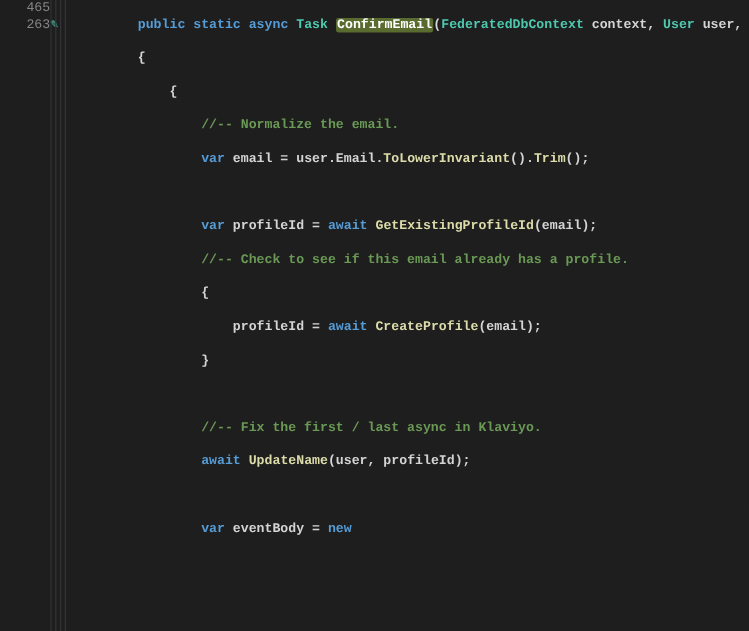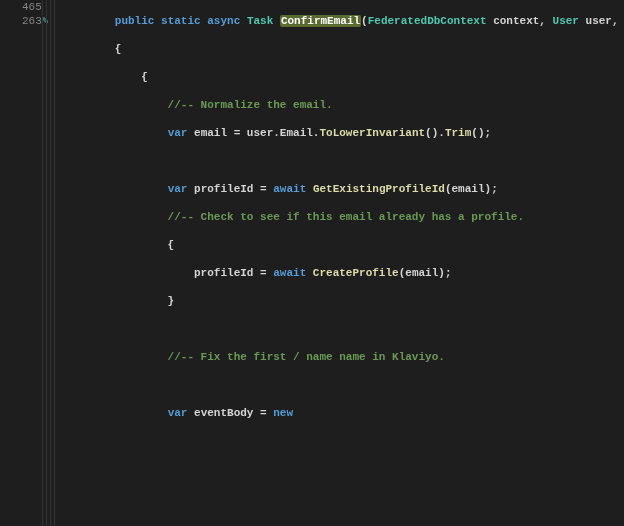--- a/index.html
+++ b/index.html
@@ -37,21 +37,22 @@
 <div class="roww"><span>            {</span></div>
 <div class="roww"><span class="tok-com">                //-- Normalize the email.</span></div>
 <div class="roww"><span>                </span><span class="tok-kw">var</span><span> email = user.Email.</span><span class="tok-method">ToLowerInvariant</span><span>().</span><span class="tok-method">Trim</span><span>();</span></div>
 <div class="roww"><span></span></div>
 <div class="roww"><span>                </span><span class="tok-kw">var</span><span> profileId = </span><span class="tok-kw">await</span><span> </span><span class="tok-method">GetExistingProfileId</span><span>(email);</span></div>
 <div class="roww"><span class="tok-com">                //-- Check to see if this email already has a profile.</span></div>
 <div class="roww"><span>                {</span></div>
 <div class="roww"><span>                    profileId = </span><span class="tok-kw">await</span><span> </span><span class="tok-method">CreateProfile</span><span>(email);</span></div>
 <div class="roww"><span>                }</span></div>
 <div class="roww"><span></span></div>
-<div class="roww"><span class="tok-com">                //-- Fix the first / name name in Klaviyo.</span></div>
+<div class="roww"><span class="tok-com">                //-- Fix the first / last async in Klaviyo.</span></div>
+<div class="roww"><span>                </span><span class="tok-kw">await</span><span> </span><span class="tok-method">UpdateName</span><span>(user, profileId);</span></div>
 <div class="roww"><span></span></div>
 <div class="roww"><span>                </span><span class="tok-kw">var</span><span> eventBody = </span><span class="tok-kw">new</span></div>
 
 
 
 
 
 
 
 

